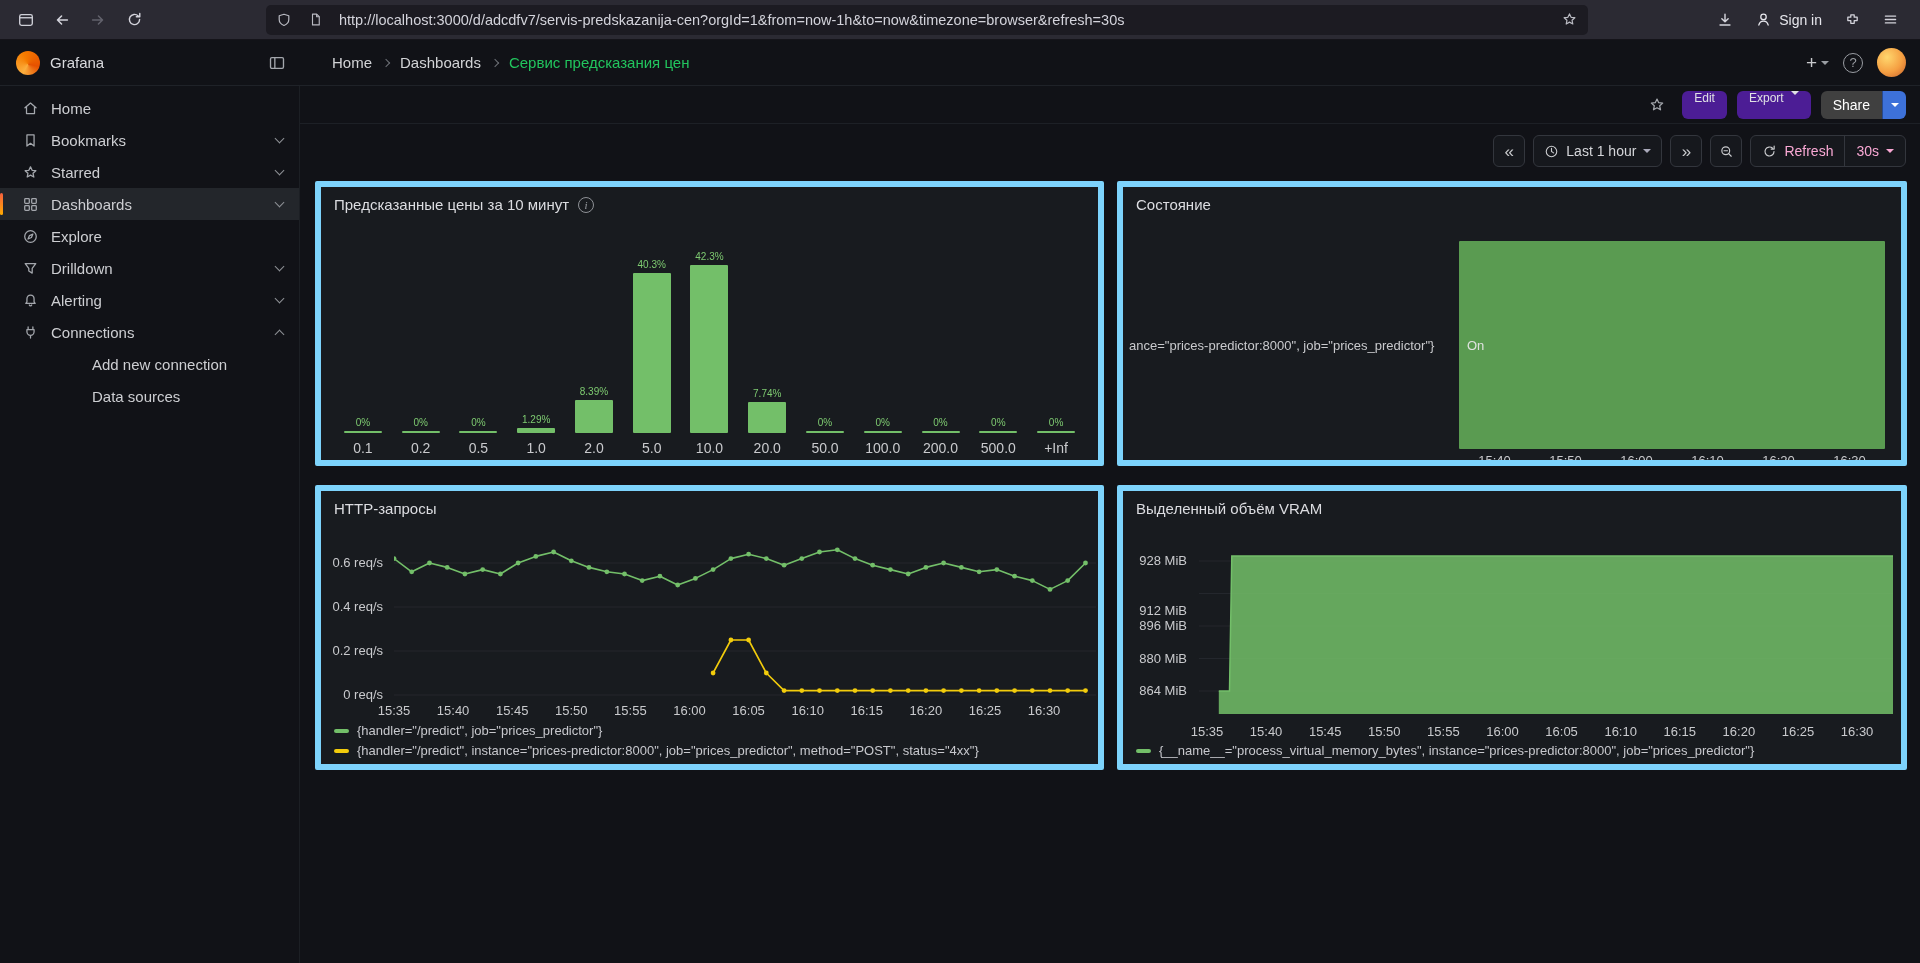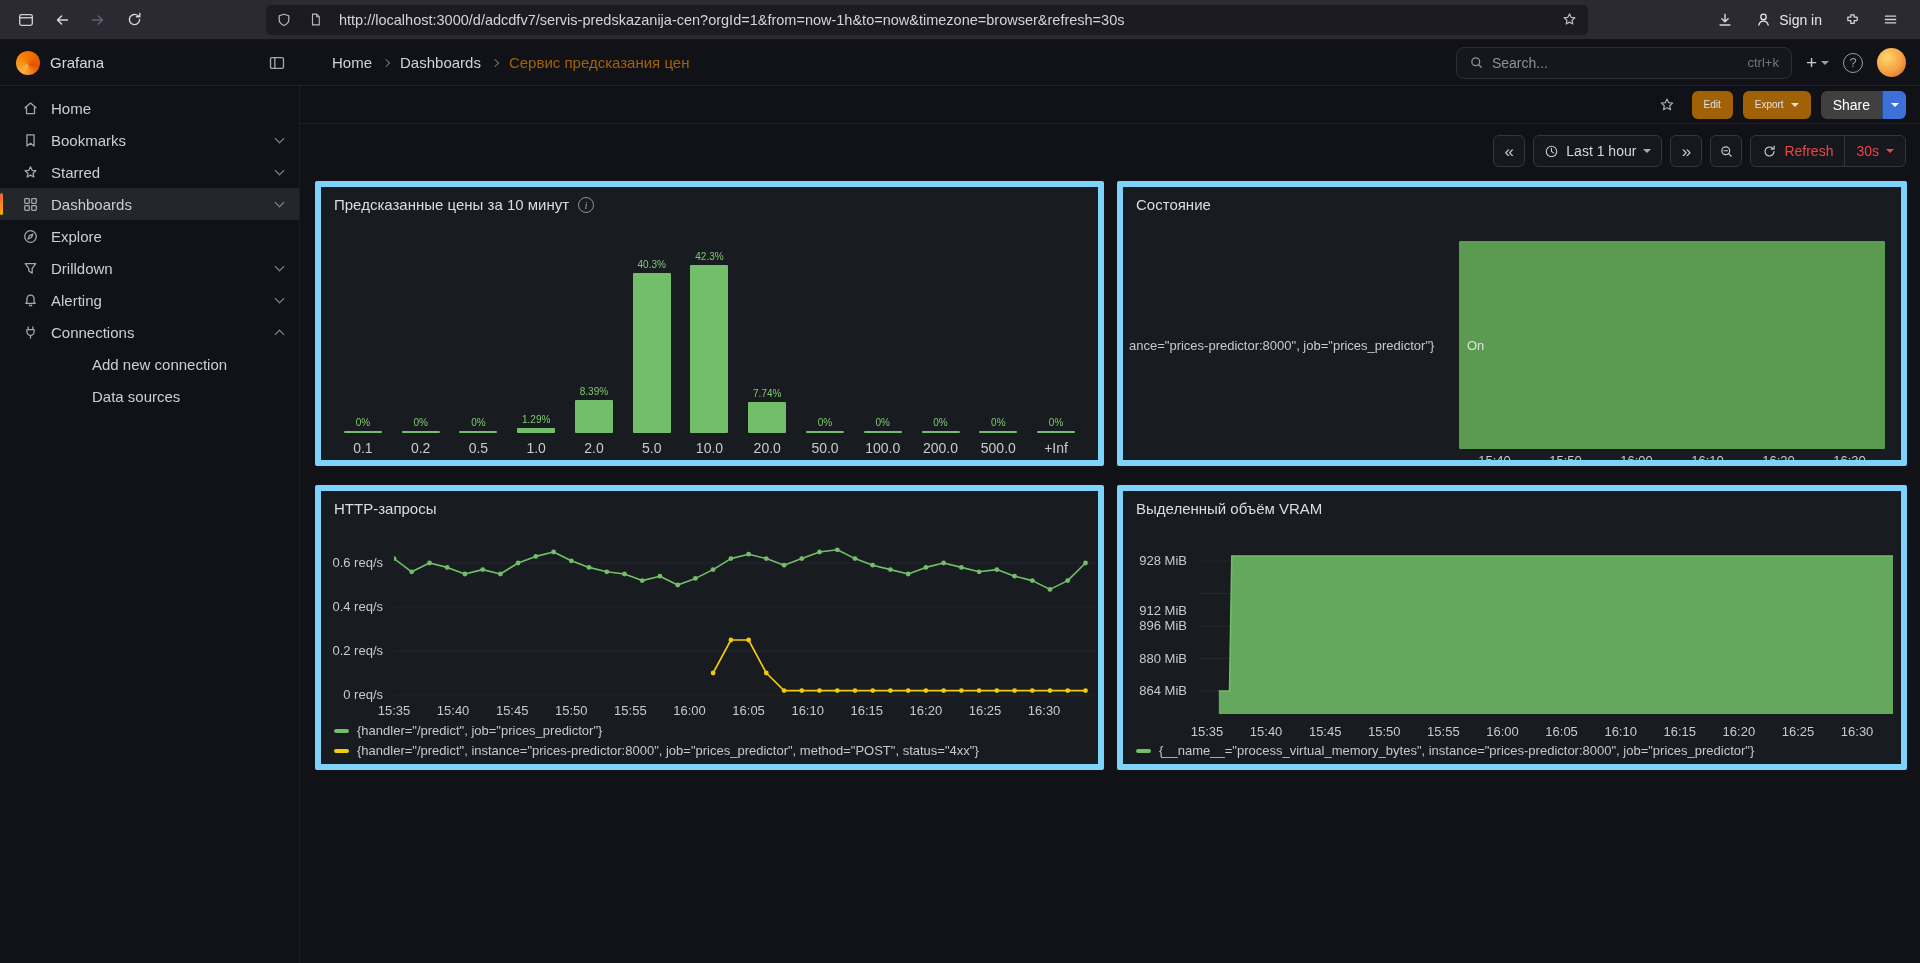--- a/index.html
+++ b/index.html
@@ -15,21 +15,21 @@
 .signin{display:flex;align-items:center;gap:7px;color:#e6e6ec;font-size:14px;padding:0 8px;height:30px;border-radius:4px}
 .cicon{color:#b9bac2}
 
 .app-header{height:46px;background:#111217;border-bottom:1px solid #1f2228;display:flex;align-items:center}
 .lead{width:300px;display:flex;align-items:center;padding:0 14px 0 16px;flex:none}
 .logo{width:24px;height:24px;border-radius:50%;background:conic-gradient(from 210deg at 50% 55%,#fcaf3e,#f57c00 35%,#e65100 70%,#fcaf3e);flex:none}
 .brand-text{margin-left:10px;font-size:15px;font-weight:500;color:#d8d9dd}
 .mega-toggle{margin-left:auto;color:#a4a7ad}
 .breadcrumb{display:flex;align-items:center;margin-left:32px;font-size:15px;color:#d2d3d6}
 .bc-link{color:#d2d3d6}
-.bc-current{color:#a16207}
+.bc-current{color:#22c55e}
 .bc-sep{width:6px;height:6px;border-right:1.4px solid #6e7177;border-bottom:1.4px solid #6e7177;transform:rotate(-45deg);margin:0 11px;flex:none}
 .header-right{margin-left:auto;display:flex;align-items:center;gap:14px;padding-right:14px}
 .search{width:336px;height:32px;background:#16171d;border:1px solid #2c2f36;border-radius:8px;display:flex;align-items:center;padding:0 12px;gap:8px}
 .search input{background:transparent;border:none;outline:none;color:#c9cacd;font-size:14px;flex:1;font-family:"Liberation Sans",sans-serif}
 .search input::placeholder{color:#8e9197}
 .kbd{color:#71747a;font-size:13px}
 .plus-btn{display:flex;align-items:center;gap:4px;color:#c9cacd;font-size:19px}
 .help-btn{width:20px;height:20px;border:1.4px solid #9a9da3;border-radius:50%;color:#9a9da3;font-size:13px;display:flex;align-items:center;justify-content:center}
 .avatar{width:29px;height:29px;border-radius:50%;background:radial-gradient(circle at 35% 32%,#ffd76e,#f59f42 55%,#c75f2a);flex:none}
 
@@ -39,32 +39,32 @@
 .nav-item .nicon{color:#a4a7ad;flex:none}
 .nav-item.active{background:#23262b}
 .nav-item.active::before{content:'';position:absolute;left:0;top:5px;bottom:5px;width:3px;border-radius:2px;background:linear-gradient(#f55f3e,#fa0)}
 .nav-sub{height:32px;display:flex;align-items:center;padding-left:92px;color:#cdced2;font-size:15px}
 .chev{width:7px;height:7px;border-right:1.6px solid #8e9196;border-bottom:1.6px solid #8e9196;transform:rotate(45deg);margin-left:auto;margin-top:-4px;flex:none}
 .chev.up{transform:rotate(-135deg);margin-top:4px}
 .main{flex:1;display:flex;flex-direction:column}
 
 .dash-toolbar{height:38px;display:flex;align-items:center;justify-content:flex-end;gap:10px;padding:0 14px;border-bottom:1px solid #1d2026}
 .tool-star{color:#a4a7ad;margin-right:6px}
-.btn{height:28px;padding:0 12px;border-radius:6px;background:#a16207;color:#e0e1e4;font-size:10px;display:flex;align-items:center;gap:7px;border:none}
+.btn{height:28px;padding:0 12px;border-radius:6px;background:#4c1d95;color:#e0e1e4;font-size:12px;display:flex;align-items:flex-start;gap:7px;border:none}
 .caret{width:0;height:0;border-left:4px solid transparent;border-right:4px solid transparent;border-top:4.5px solid currentColor;display:inline-block}
 .share-group{display:flex;align-items:stretch}
 .btn-primary{background:#404040;color:#fff;height:28px;padding:0 12px;font-size:14px;display:flex;align-items:center;border-radius:6px 0 0 6px}
 .btn-primary-caret{background:#3d71d9;color:#fff;width:24px;display:flex;align-items:center;justify-content:center;border-left:1px solid rgba(0,0,0,.35);border-radius:0 6px 6px 0}
 
 .time-row{display:flex;justify-content:flex-end;align-items:center;gap:8px;margin:11px 14px 0 0;height:32px}
 .tbtn{height:32px;border:1px solid #33363d;background:#16181d;border-radius:6px;color:#d5d6da;font-size:14px;display:flex;align-items:center;gap:7px;padding:0 10px}
 .tbtn .caret{border-top-color:#aab}
 .tbtn-icon{width:32px;justify-content:center;padding:0}
 .tgroup{display:flex;height:32px;border:1px solid #33363d;background:#16181d;border-radius:6px;overflow:hidden}
-.tgroup>div{display:flex;align-items:center;gap:7px;padding:0 11px;color:#ef4444;font-size:14px}
+.tgroup>div{display:flex;align-items:center;gap:7px;padding:0 11px;color:#f9a8d4;font-size:14px}
 .tgroup .sep{width:1px;background:#33363d;padding:0}
 .dbl{font-size:17px;color:#c9cacd;line-height:1}
 
 .panels{display:grid;grid-template-columns:789px 790px;grid-auto-rows:285px;gap:19px 13px;padding:14px 13px 0 15px}
 .panel{position:relative;background:#181b1f;border:6px solid #7dd3fc;border-radius:2px;overflow:hidden}
 .panel-title{position:absolute;top:9px;left:13px;font-size:15px;font-weight:500;color:#dcdde1;display:flex;align-items:center;gap:9px;z-index:2}
 .info-ic{width:16px;height:16px;border:1.3px solid #8e9196;border-radius:50%;color:#9a9da3;font-size:11px;font-weight:400;display:flex;align-items:center;justify-content:center;font-family:"Liberation Serif",serif;font-style:italic}
 
 .histo{position:absolute;left:13px;right:13px;bottom:2px;display:flex;align-items:flex-end}
 .bar-col{flex:1;display:flex;flex-direction:column;align-items:center;min-width:0}
@@ -176,28 +176,20 @@
     </span>
   </div>
   <div class="breadcrumb">
     <span class="bc-link">Home</span>
     <span class="bc-sep"></span>
     <span class="bc-link">Dashboards</span>
     <span class="bc-sep"></span>
     <span class="bc-current">Сервис предсказания цен</span>
   </div>
   <div class="header-right">
-    <div class="search">
-      <svg width="15" height="15" viewBox="0 0 20 20" fill="none" stroke="#8e9197" stroke-width="1.7" stroke-linecap="round">
-          <circle cx="9" cy="9" r="5.2"></circle>
-          <path d="M12.9 12.9L16.3 16.3"></path>
-        </svg>
-      <input type="text" readonly="" placeholder="Search..." style="">
-      <span class="kbd">ctrl+k</span>
-    </div>
     <div class="plus-btn">
       <span>+</span>
       <span class="caret" style="color:#9a9da3"></span>
     </div>
     <div class="help-btn">?</div>
     <div class="avatar"></div>
   </div>
 </div>
 
 <div class="app-body">

